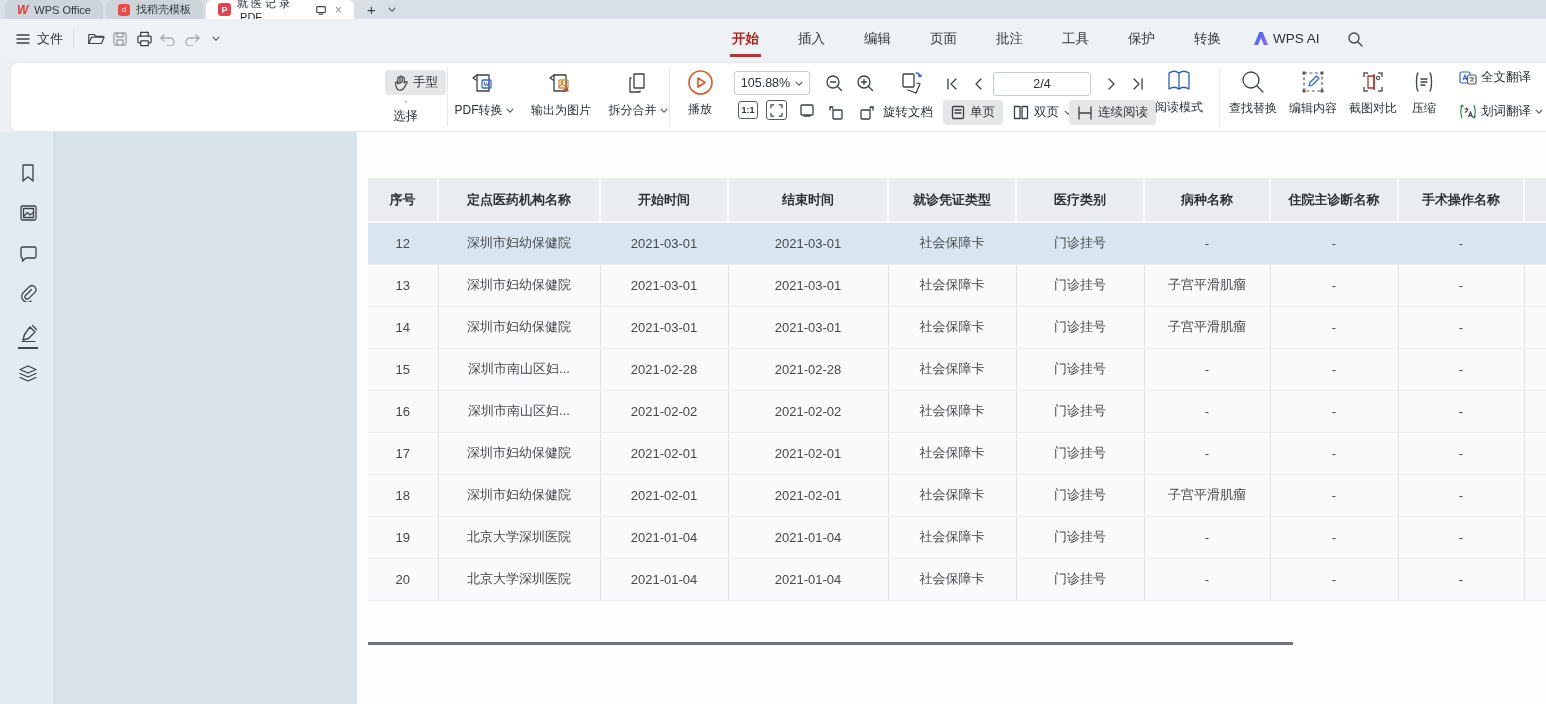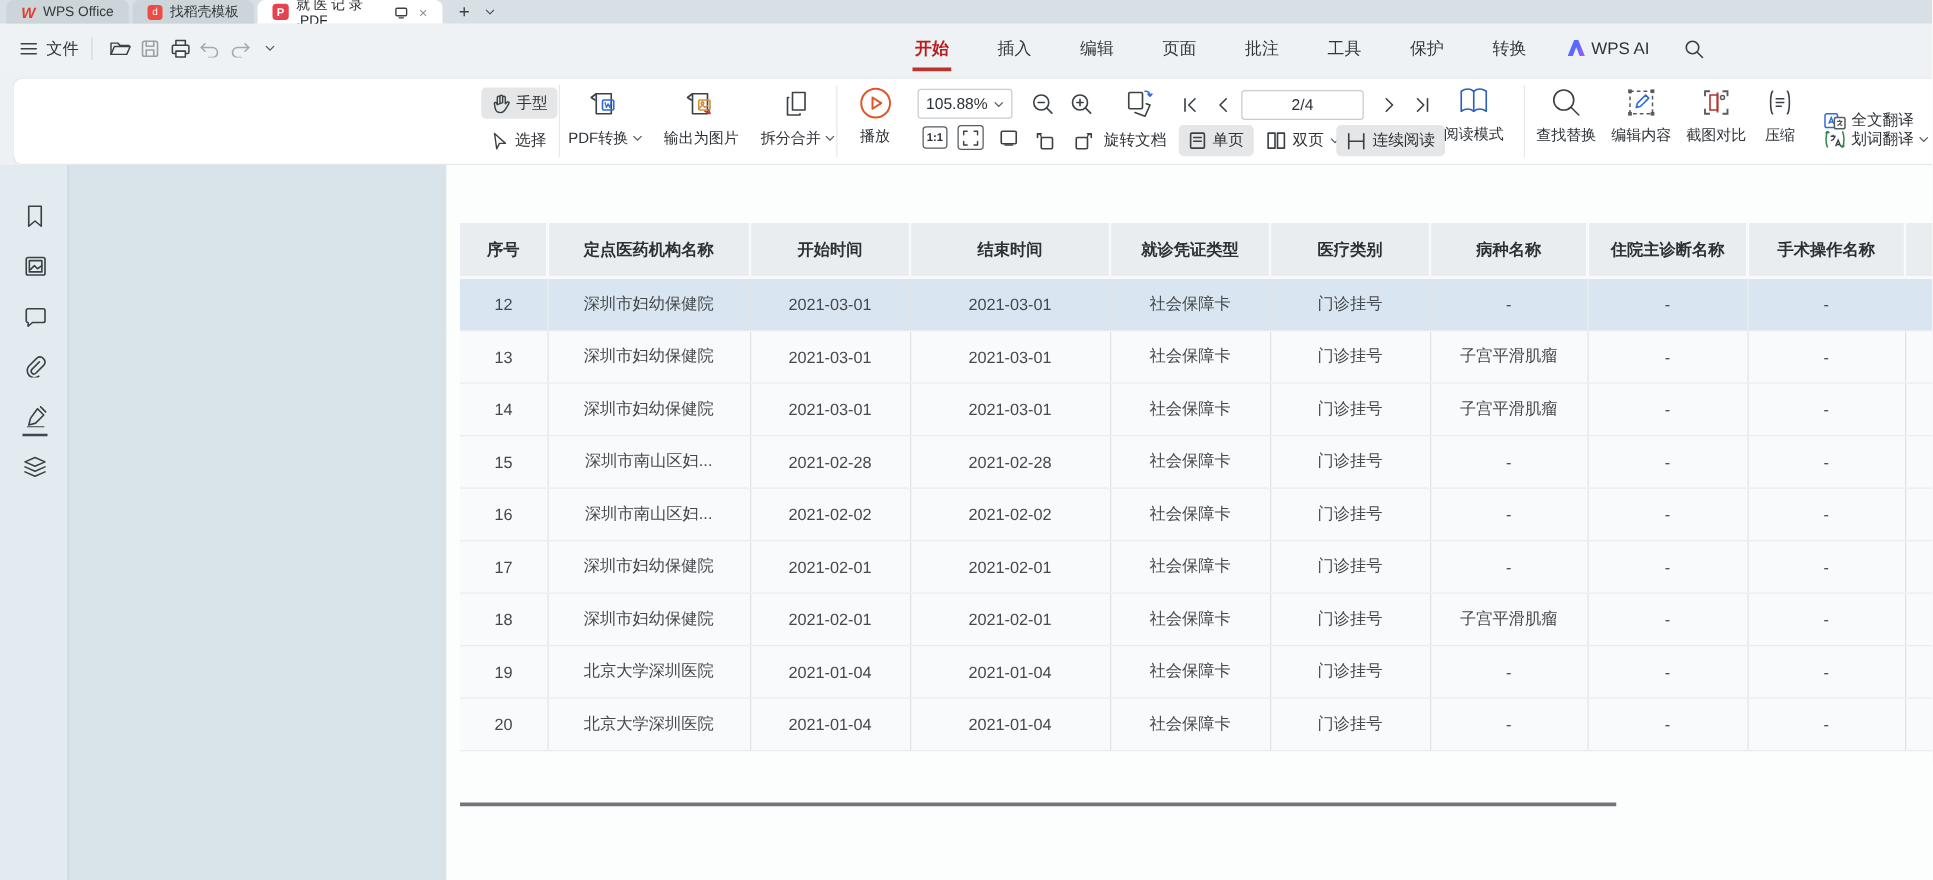--- a/index.html
+++ b/index.html
@@ -157,21 +157,21 @@
   </div>
 
   <div class="toolcard">
 
     <div class="pill sel" style="left:374px; top:7px;">
       <svg class="ic" width="15" height="16" viewBox="0 0 16 18">
           <path d="M5 9V3.5a1.2 1.2 0 0 1 2.4 0V8M7.4 8V2.5a1.2 1.2 0 0 1 2.4 0V8M9.8 8V3.5a1.2 1.2 0 0 1 2.4 0V9l1.8-1.5c.8-.6 2 .3 1.4 1.3L12 14.5c-1 1.6-2.3 2.5-4.3 2.5-2.6 0-4.2-1.6-4.6-4L2.4 9c-.2-1.1 1.3-1.6 1.9-.7L5 9.8z"></path>
         </svg>
       <span>手型</span>
     </div>
-    <div class="pill" style="left:374px; top:37px;">
+    <div class="pill" style="left:374px; top:37px;flex-direction:column;">
       <svg class="ic" width="14" height="15" viewBox="0 0 16 17">
           <path d="M3 2l10 9h-5.5L5 16z"></path>
         </svg>
       <span>选择</span>
     </div>
 
     <div class="tdiv" style="left:436px;"></div>
 
     <div class="bigbtn" style="left:435px; width:76px;">
       <svg class="ic" width="30" height="28" viewBox="0 0 30 28">
@@ -382,21 +382,21 @@
     <div class="bigbtn" style="left:1388px; width:50px;">
       <svg class="ic" width="26" height="26" viewBox="0 0 26 26">
           <path d="M7 4C5 6.5 5 19.5 7 22M19 4c2 2.5 2 15.5 0 18"></path>
           <path d="M10 10h6M10 13h6M10 16h4"></path>
         </svg>
       <span class="cap">
           <span>压缩</span>
         </span>
     </div>
 
-    <div class="rowlbl" style="left:1448px; top:25px;">
+    <div class="rowlbl" style="left:1448px; top:6px;">
       <svg width="18" height="16" viewBox="0 0 18 16">
           <rect x="1" y="2" width="10" height="11" rx="1.5" fill="none" stroke="#2f6bd8" stroke-width="1.2"></rect>
           <path d="M4 10l2-5 2 5M4.7 8.6h2.6" fill="none" stroke="#2f6bd8" stroke-width="1.1"></path>
           <rect x="8.5" y="5" width="8.5" height="9" rx="1.5" fill="#fff" stroke="#565c61" stroke-width="1.2"></rect>
           <path d="M10.5 8h4.5M12.7 6.8v1.2M11 11.5c1.6-.6 2.8-1.8 3.3-3.5M14.8 11.5c-1-.4-1.8-1-2.4-1.8" fill="none" stroke="#565c61" stroke-width="1"></path>
         </svg>
       <span>全文翻译</span>
     </div>
     <div class="rowlbl" style="left:1448px; top:40px;">
       <svg width="18" height="17" viewBox="0 0 18 17">

